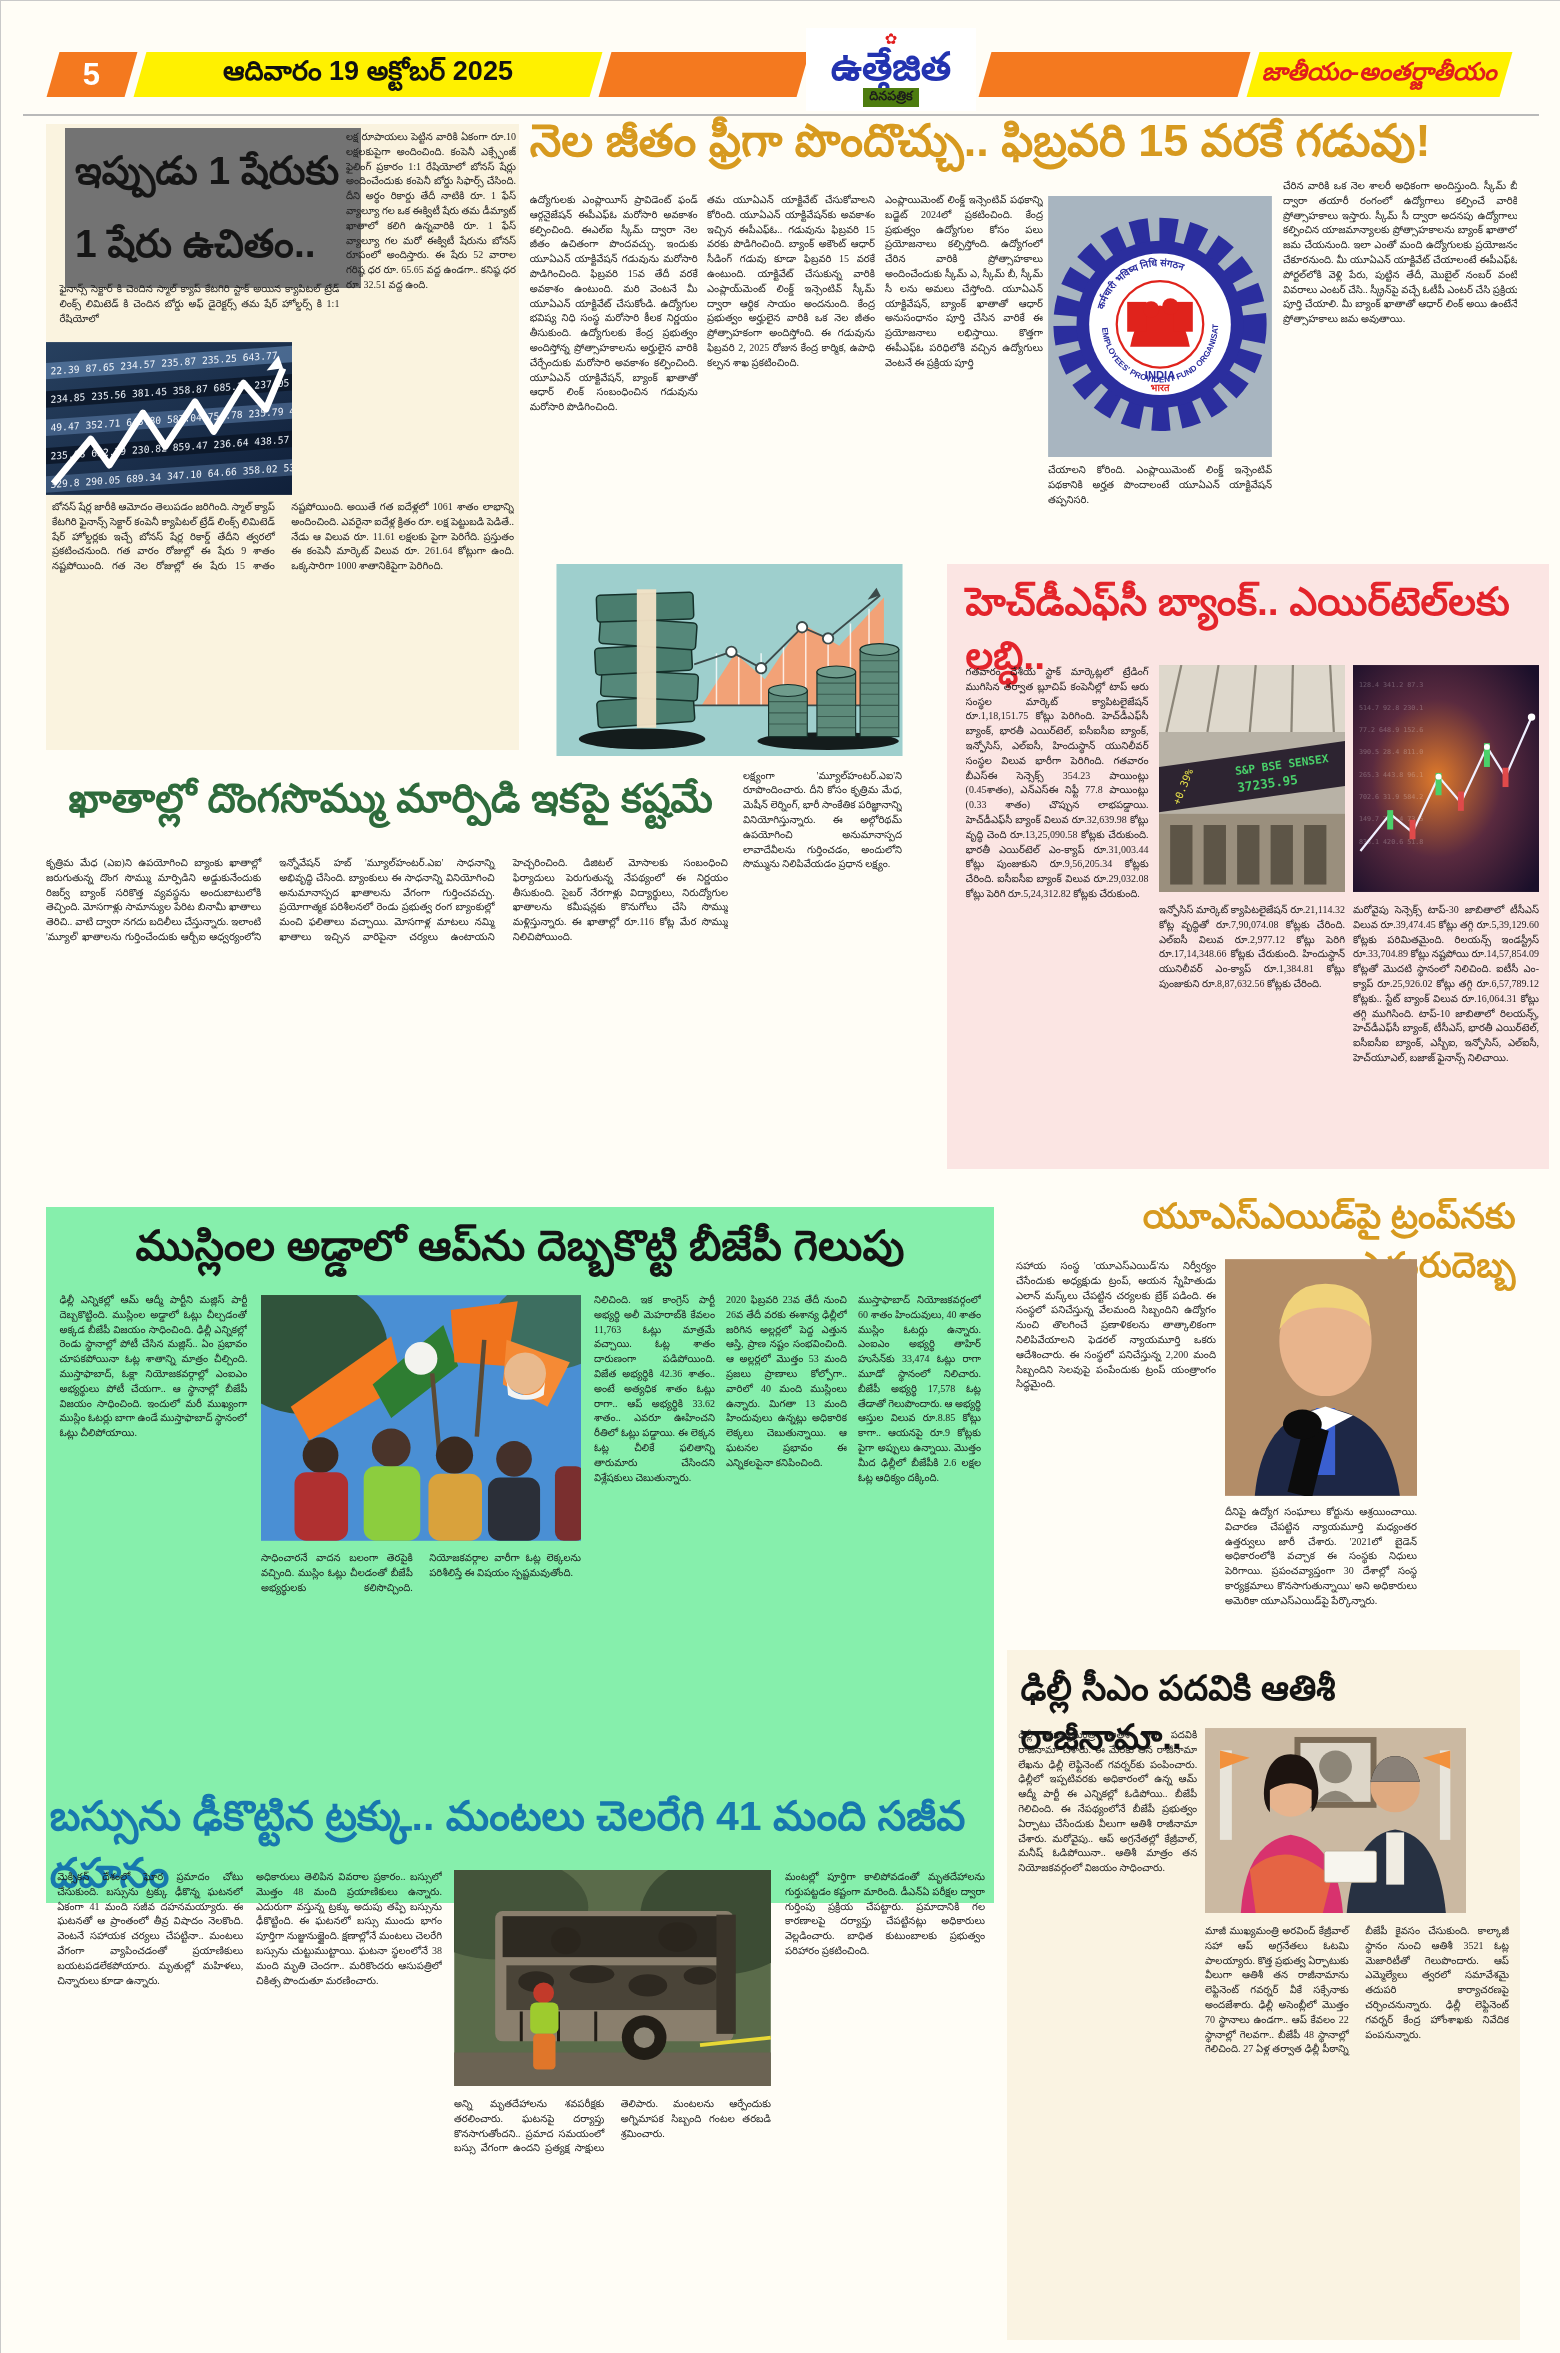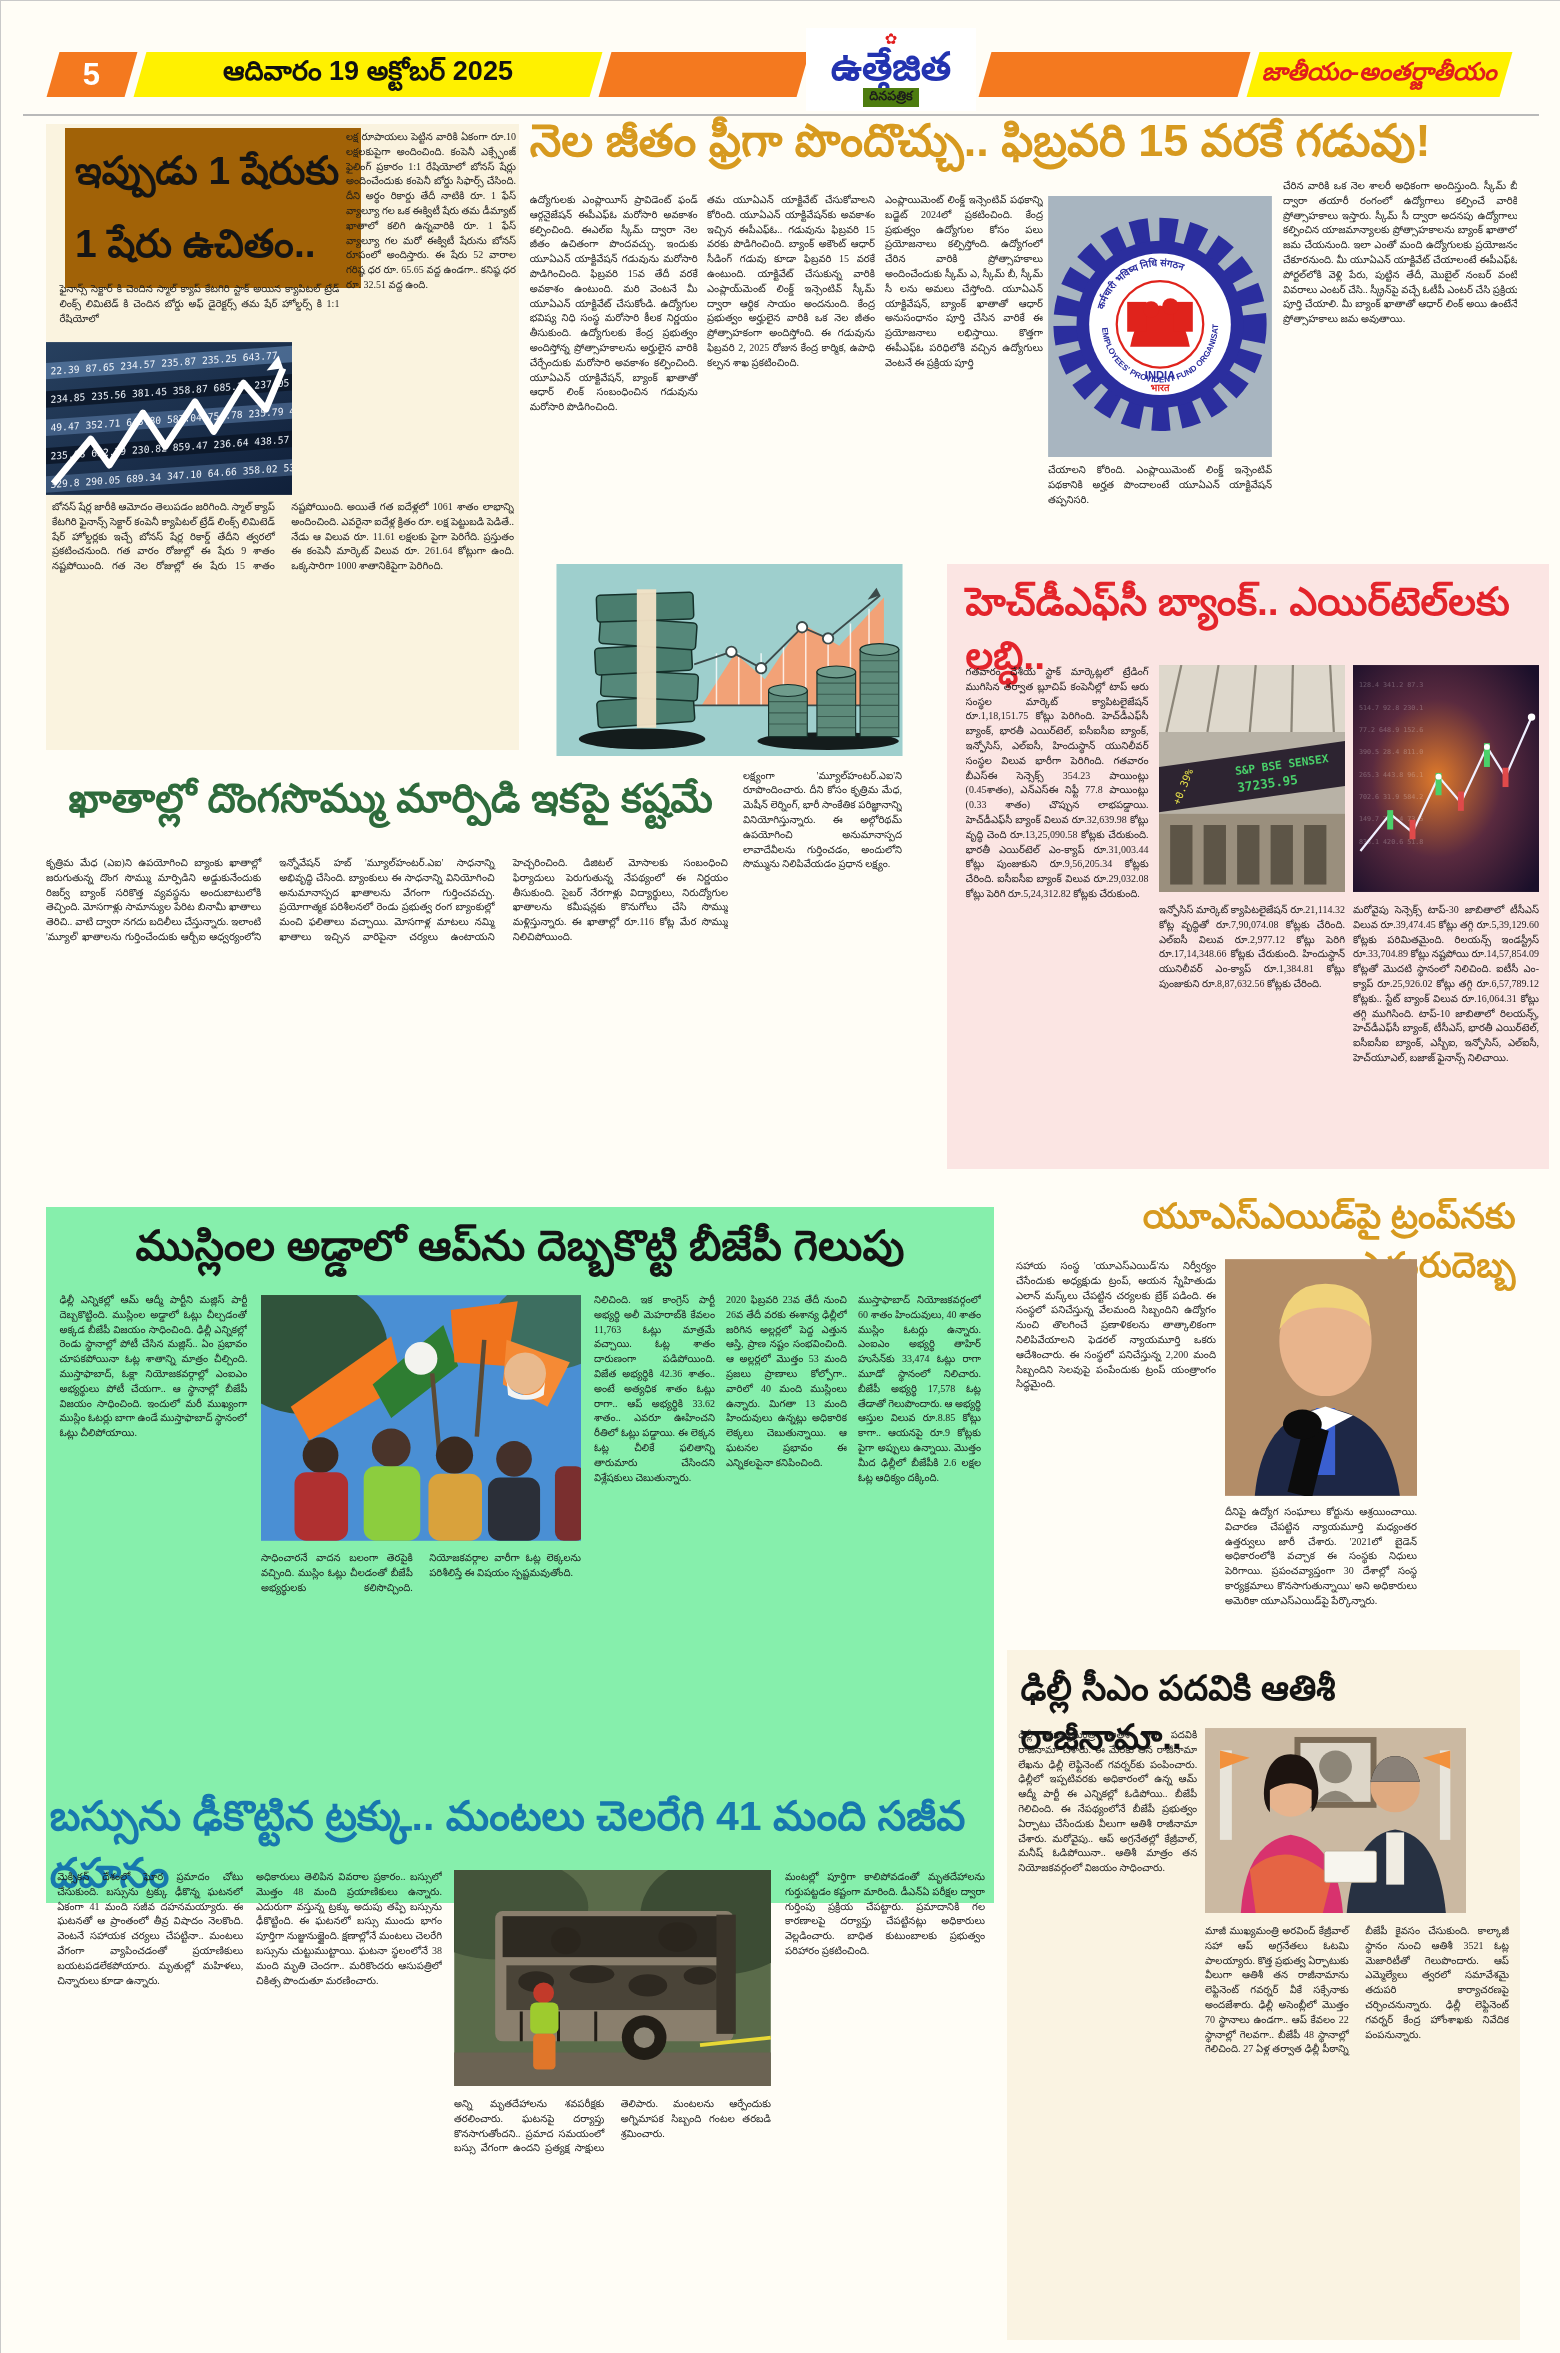--- a/index.html
+++ b/index.html
@@ -21,21 +21,21 @@
            display:flex;flex-direction:column;align-items:center;justify-content:center;}
   .logo-te{font-family:"Liberation Sans",sans-serif;font-weight:bold;font-size:39px;color:#2333b0;line-height:1;}
   .logo-sub{font-family:"Liberation Sans",sans-serif;font-weight:bold;font-size:12.7px;color:#1b1b1b;
            background:#4d7c0f;padding:0.7px 6px;margin-top:2.2px;}
   .logo-flame{color:#e11d1d;font-size:15px;line-height:1;}
   .rule{position:absolute;left:22.4px;top:113px;width:1516px;height:1.5px;background:#b9b9b9;}
   .article{position:absolute;overflow:hidden;}
   .body-txt{font-size:10px;line-height:1.48;text-align:justify;overflow:hidden;}
   .cols2{column-count:2;column-gap:16.4px;}
   .cols3{column-count:3;column-gap:18px;}
-  .h-a1-box{background:#a16207;display:flex;flex-direction:column;justify-content:space-around;
+  .h-a1-box{background:#737373;display:flex;flex-direction:column;justify-content:space-around;
             padding:7.5px 10.4px;}
   .h-a1{font-family:"Liberation Sans",sans-serif;font-weight:bold;font-size:39px;color:#151515;line-height:1.55;}
   .h-gold{font-family:"Liberation Sans",sans-serif;font-weight:bold;color:#d79a1f;}
   .h-red{font-family:"Liberation Sans",sans-serif;font-weight:bold;color:#e3242b;}
   .h-green{font-family:"Liberation Sans",sans-serif;font-weight:bold;color:#2f6b3c;}
   .h-black{font-family:"Liberation Sans",sans-serif;font-weight:bold;color:#141414;}
   .h-blue{font-family:"Liberation Sans",sans-serif;font-weight:bold;color:#1778ae;}
   .imgbox{overflow:hidden;}
   svg{display:block;}
 </style>

